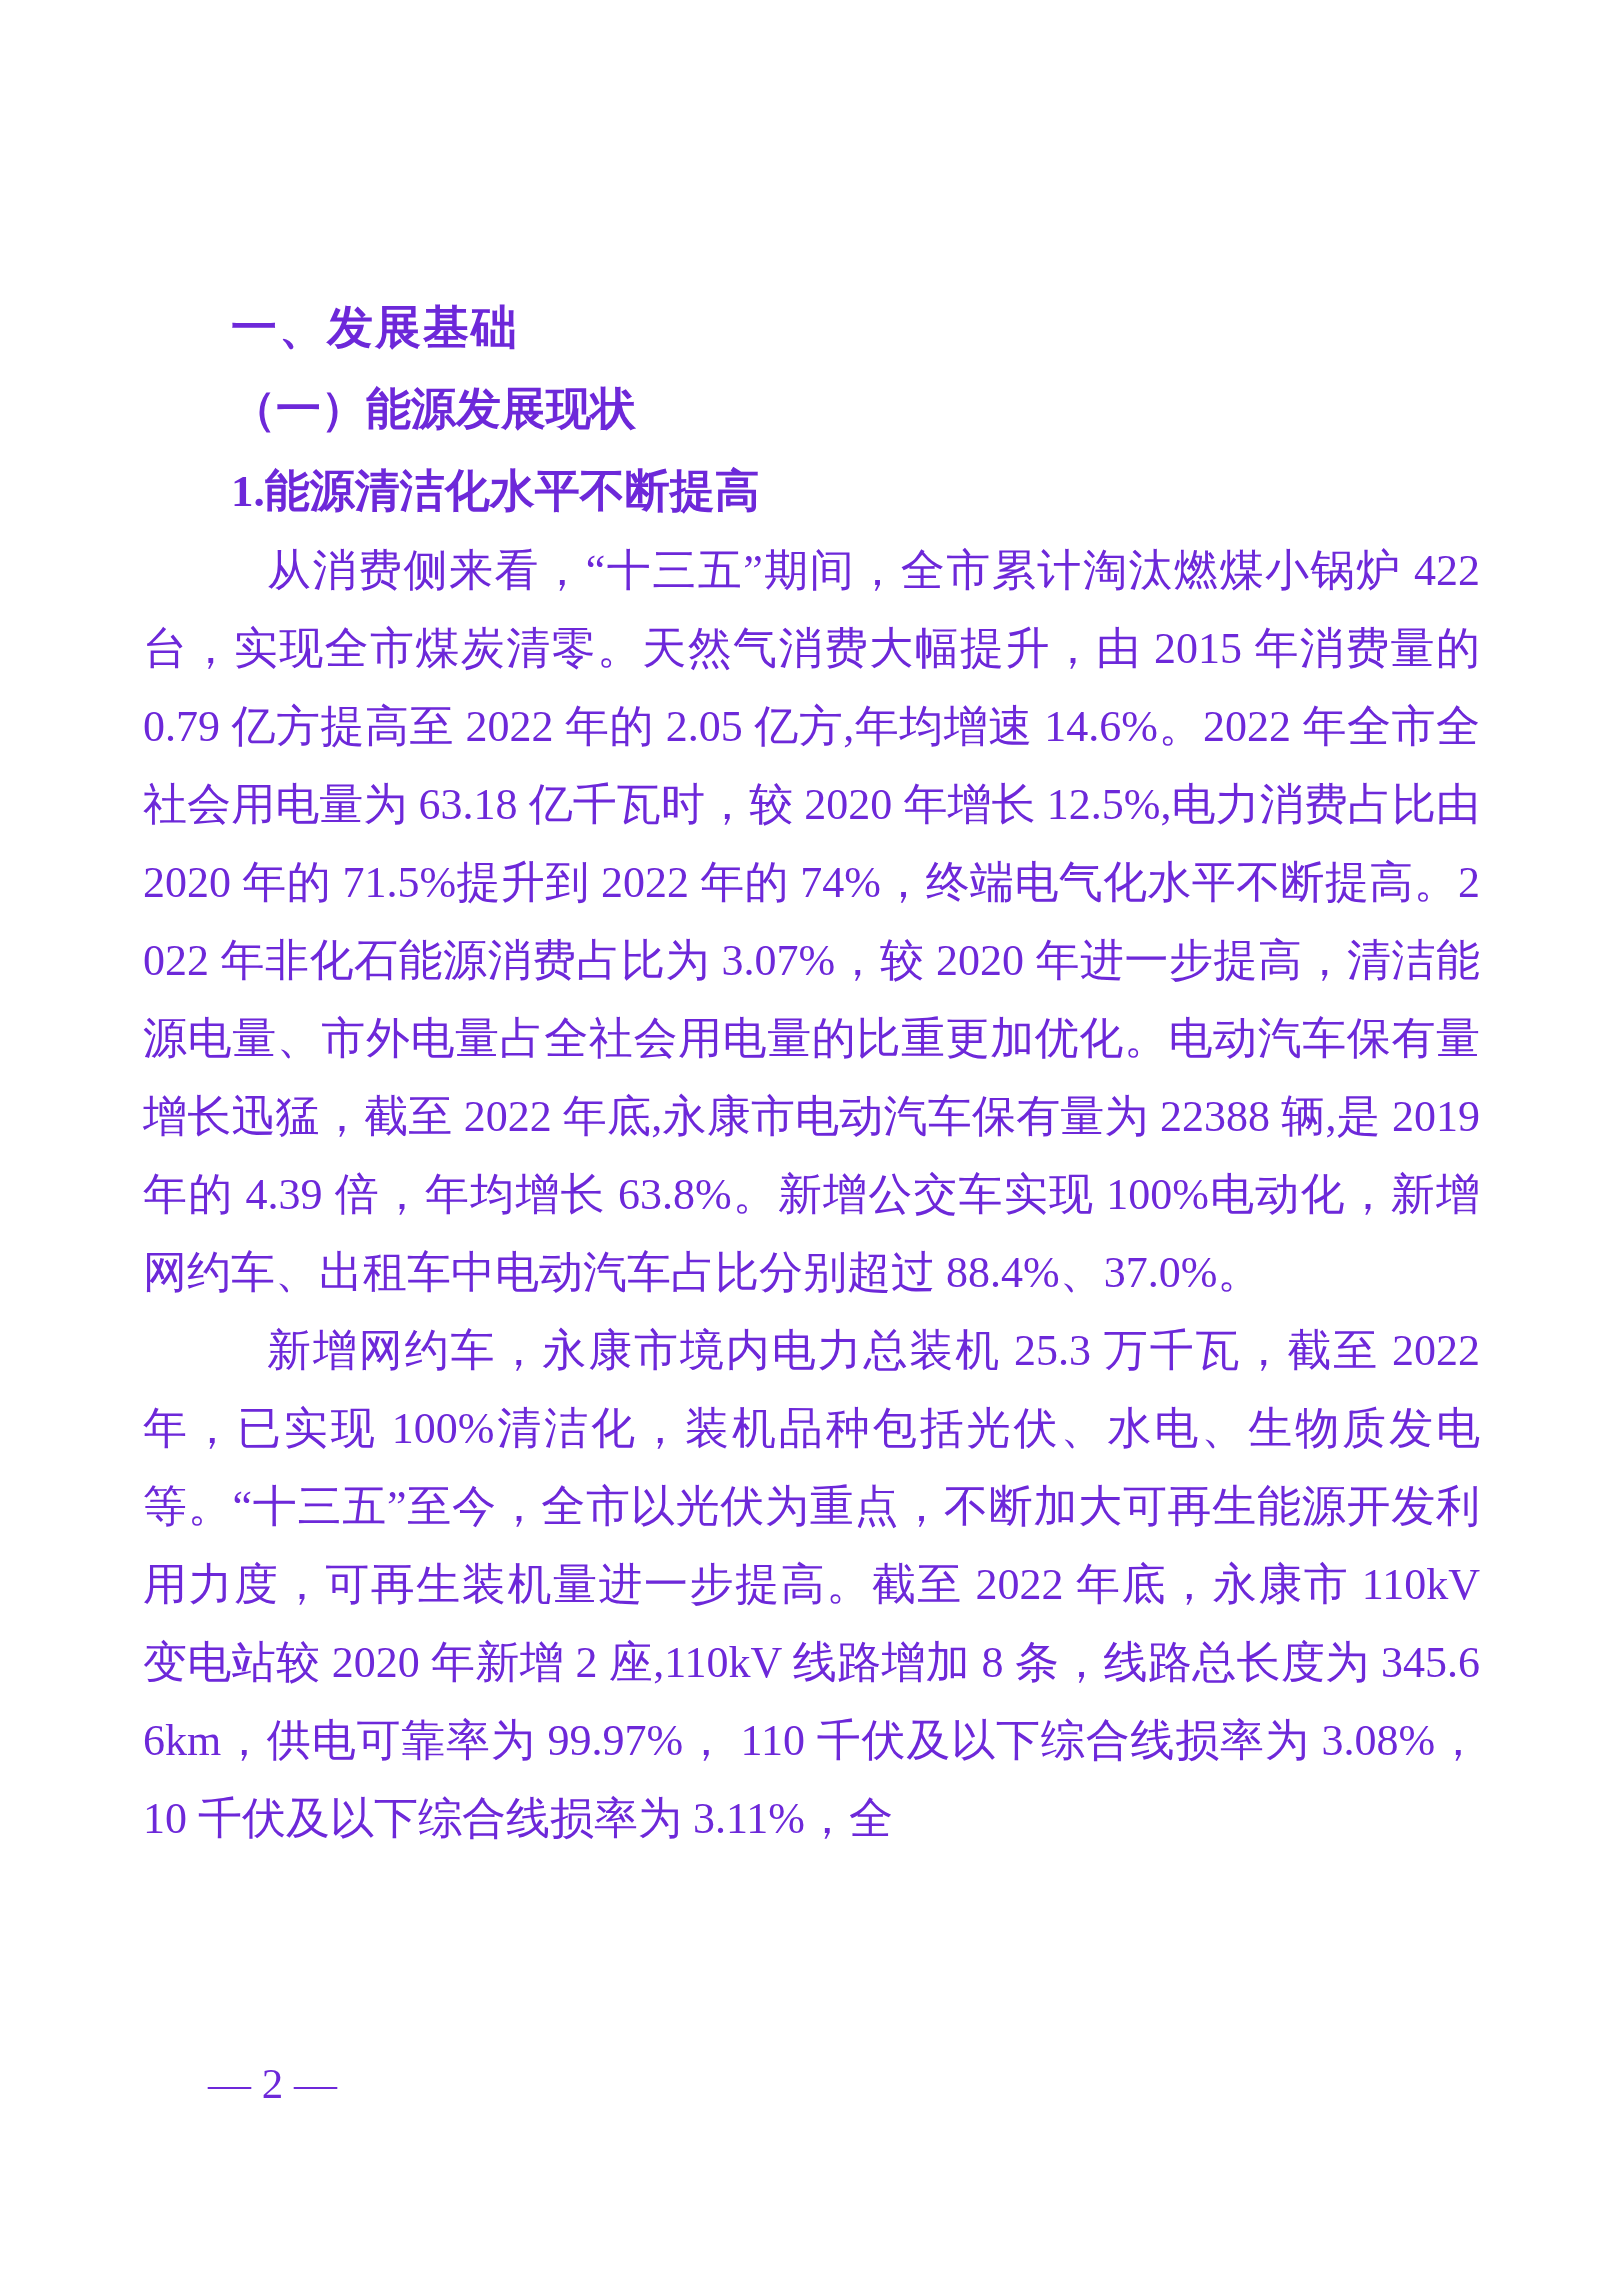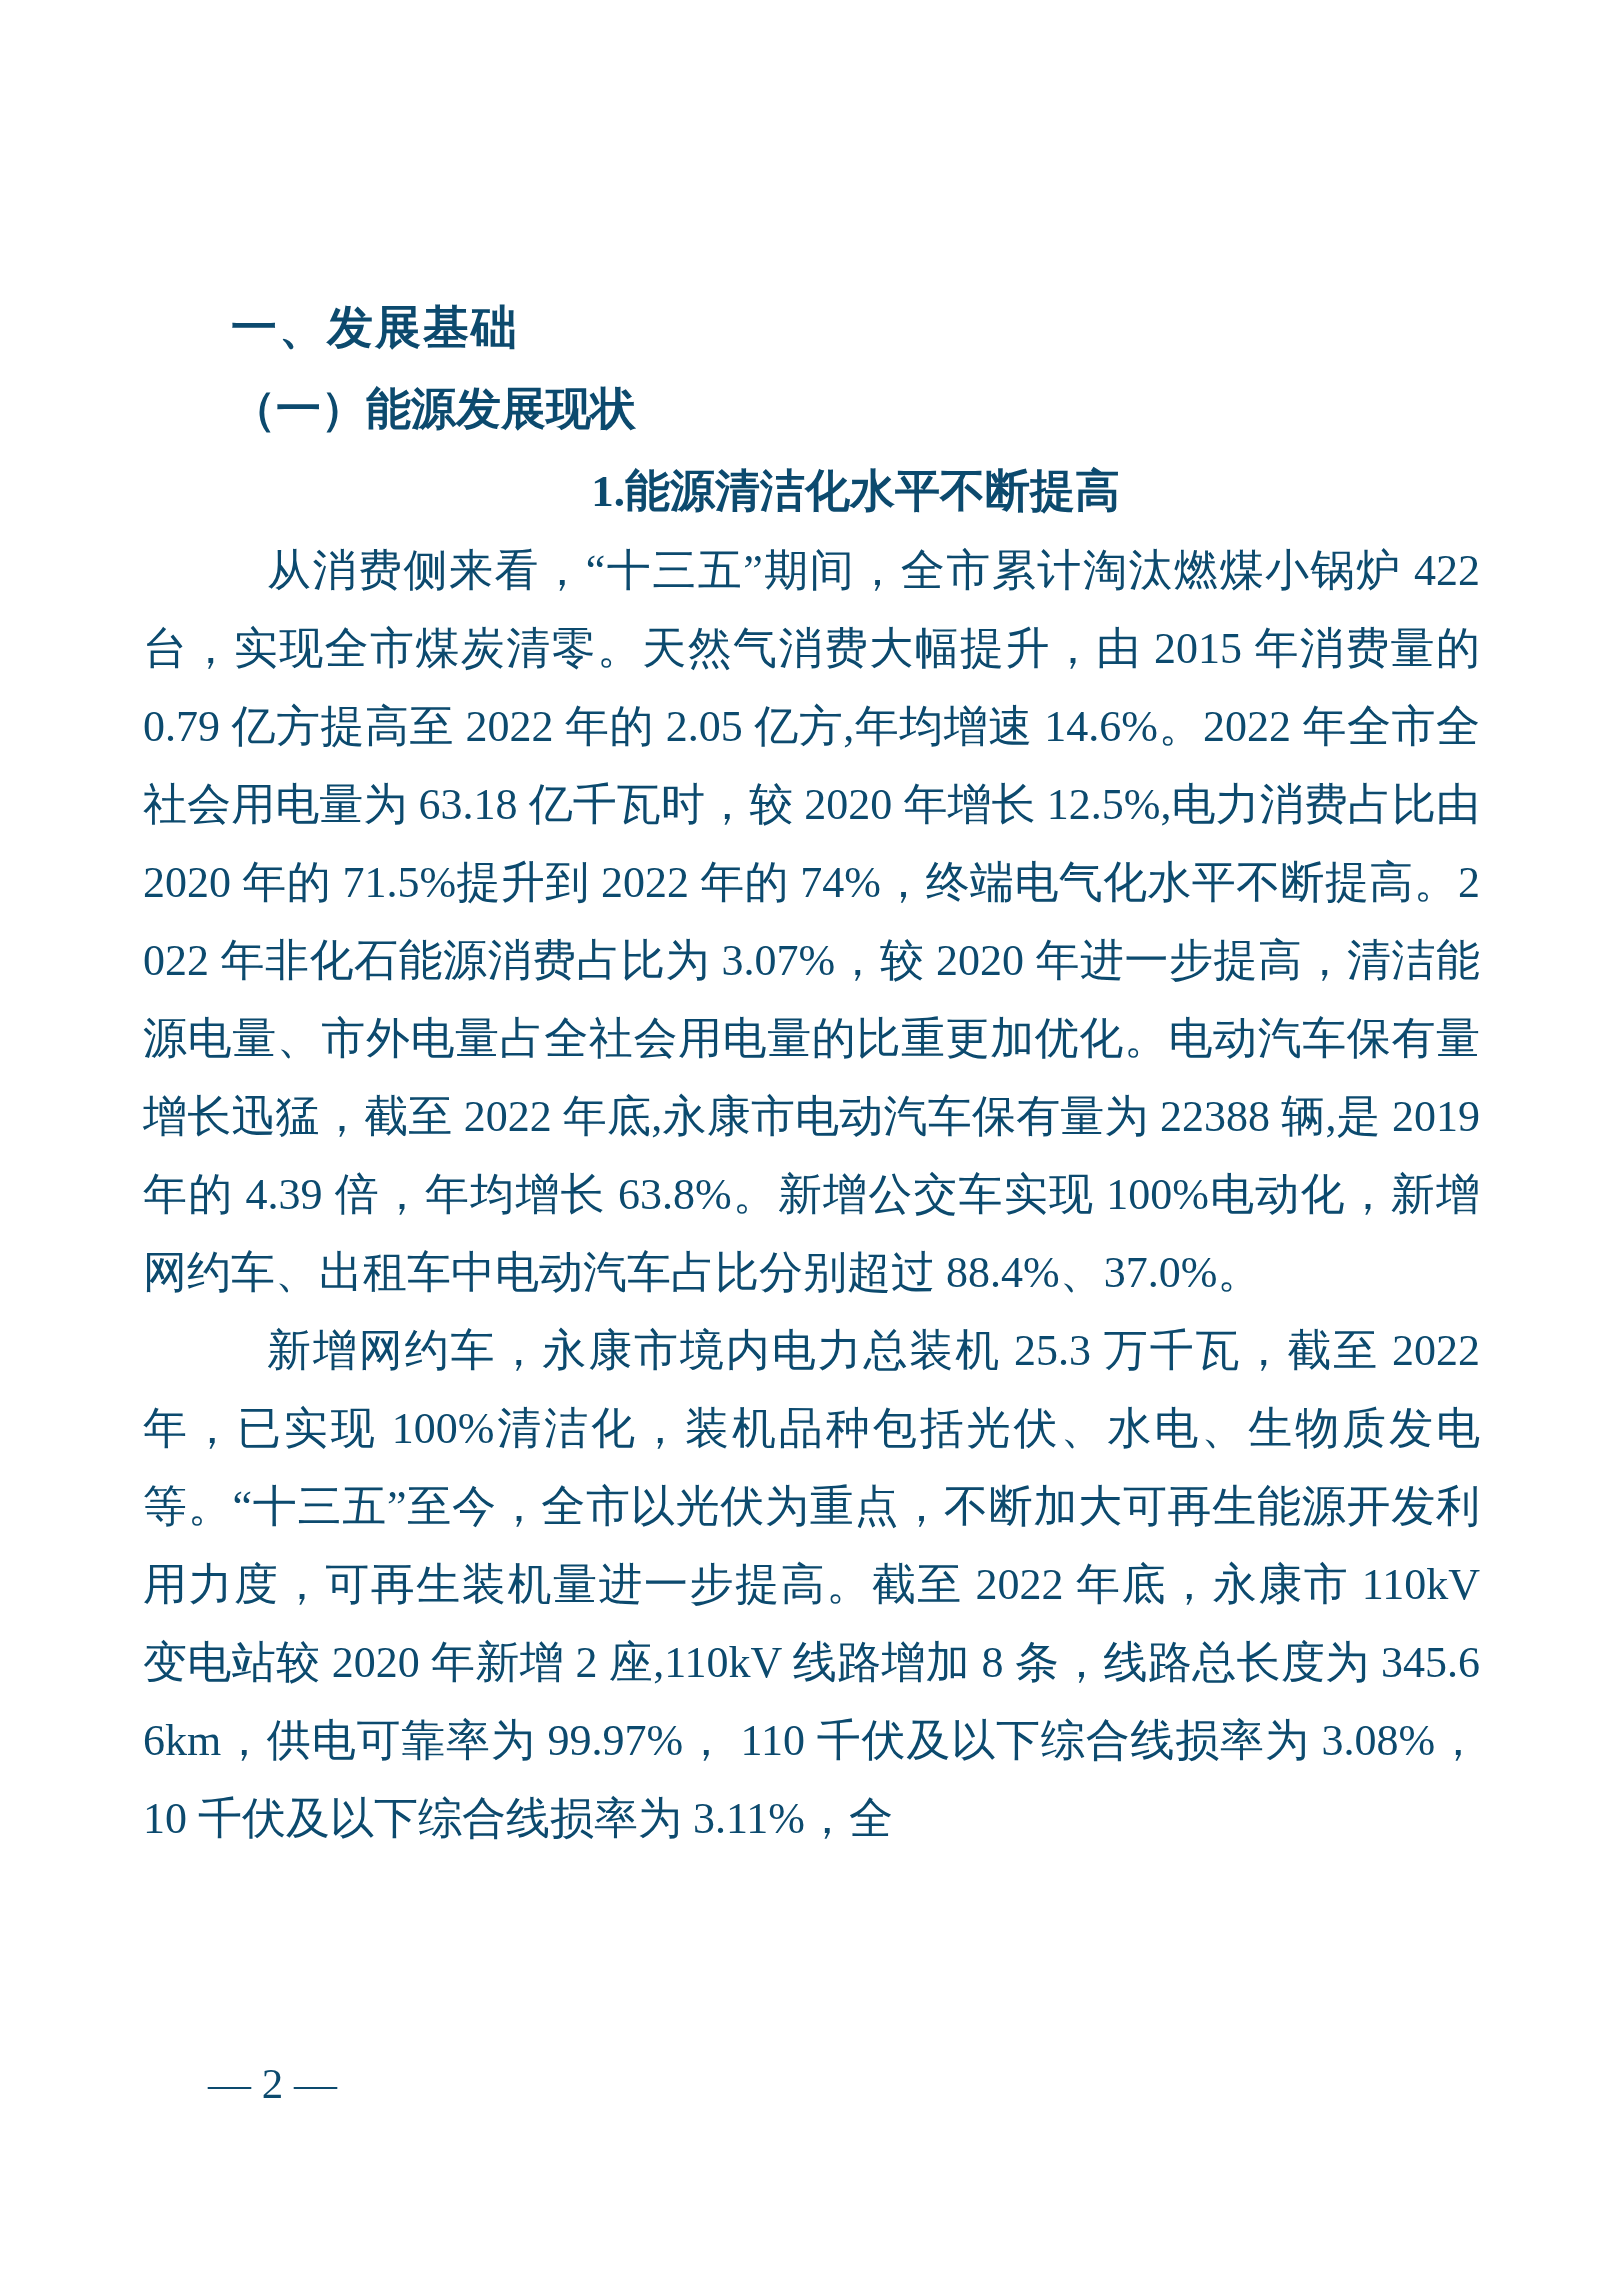--- a/index.html
+++ b/index.html
@@ -7,21 +7,21 @@
     padding: 0;
     background: #ffffff;
   }
   .page {
     position: relative;
     width: 1621px;
     height: 2293px;
     background: #ffffff;
     overflow: hidden;
     font-family: "Liberation Serif", serif;
-    color: #0c4a6e;
+    color: #6d28d9;
   }
   .content {
     position: absolute;
     left: 143px;
     top: 286px;
     width: 1337px;
   }
   .h1 {
     font-family: "Liberation Sans", sans-serif;
     font-weight: bold;
@@ -39,21 +39,20 @@
     text-indent: 88px;
     margin: 0;
   }
   .h3 {
     font-family: "Liberation Serif", serif;
     font-weight: bold;
     font-size: 45px;
     line-height: 82px;
     text-indent: 88px;
     margin: 0;
-    text-align: center;
   }
   .para {
     font-size: 44px;
     line-height: 78px;
     text-align: justify;
     text-indent: 88px;
     margin: 0;
     word-break: break-all;
   }
   .para .lead {

